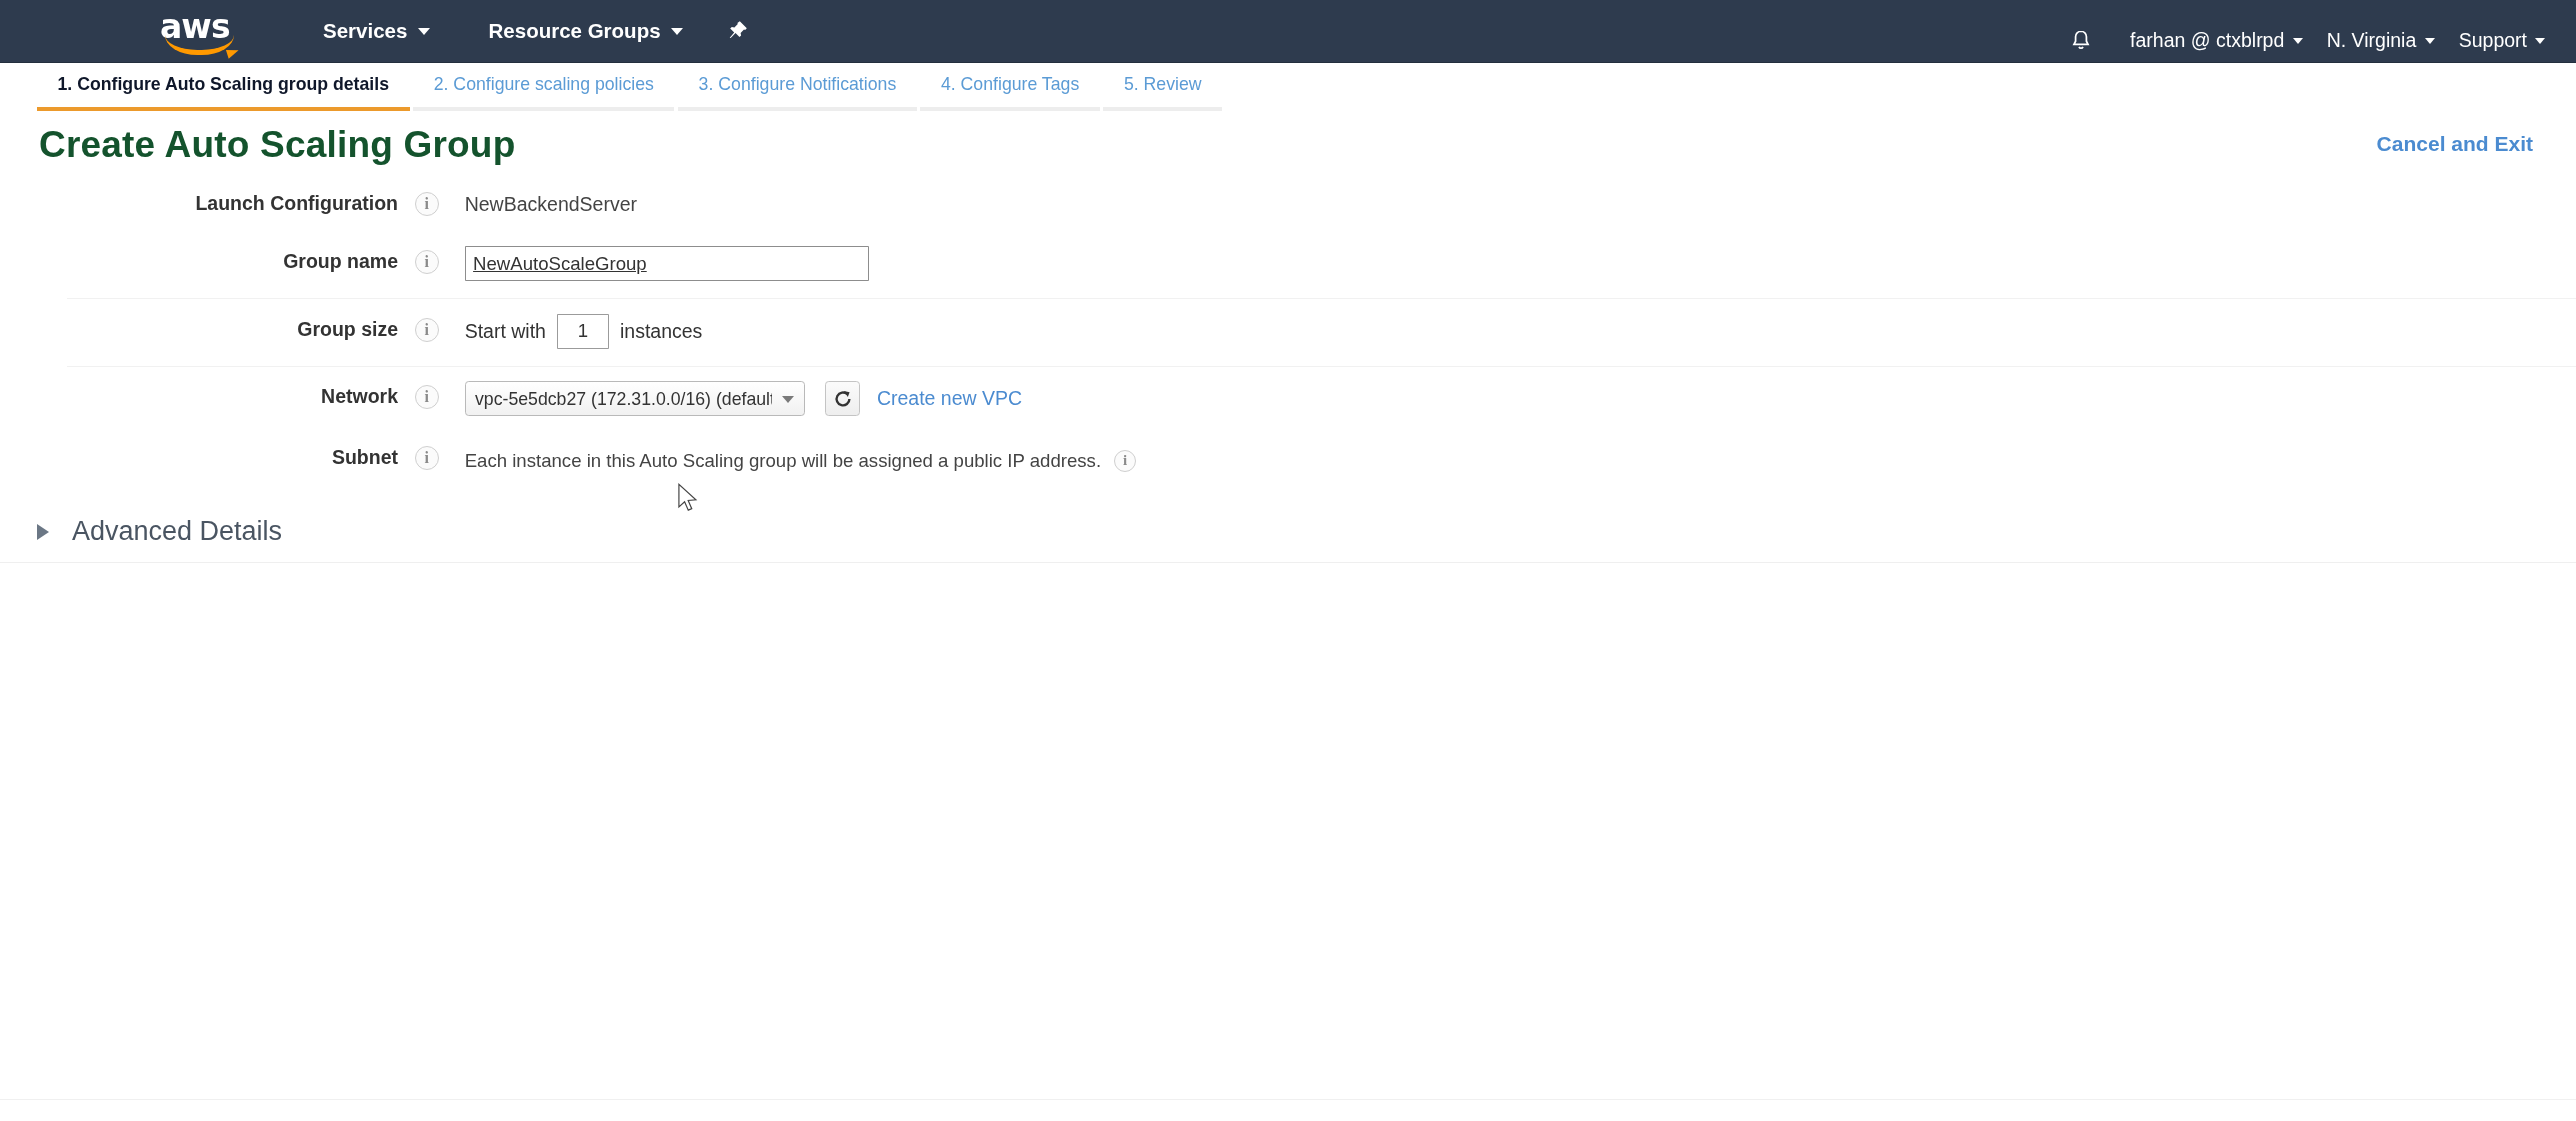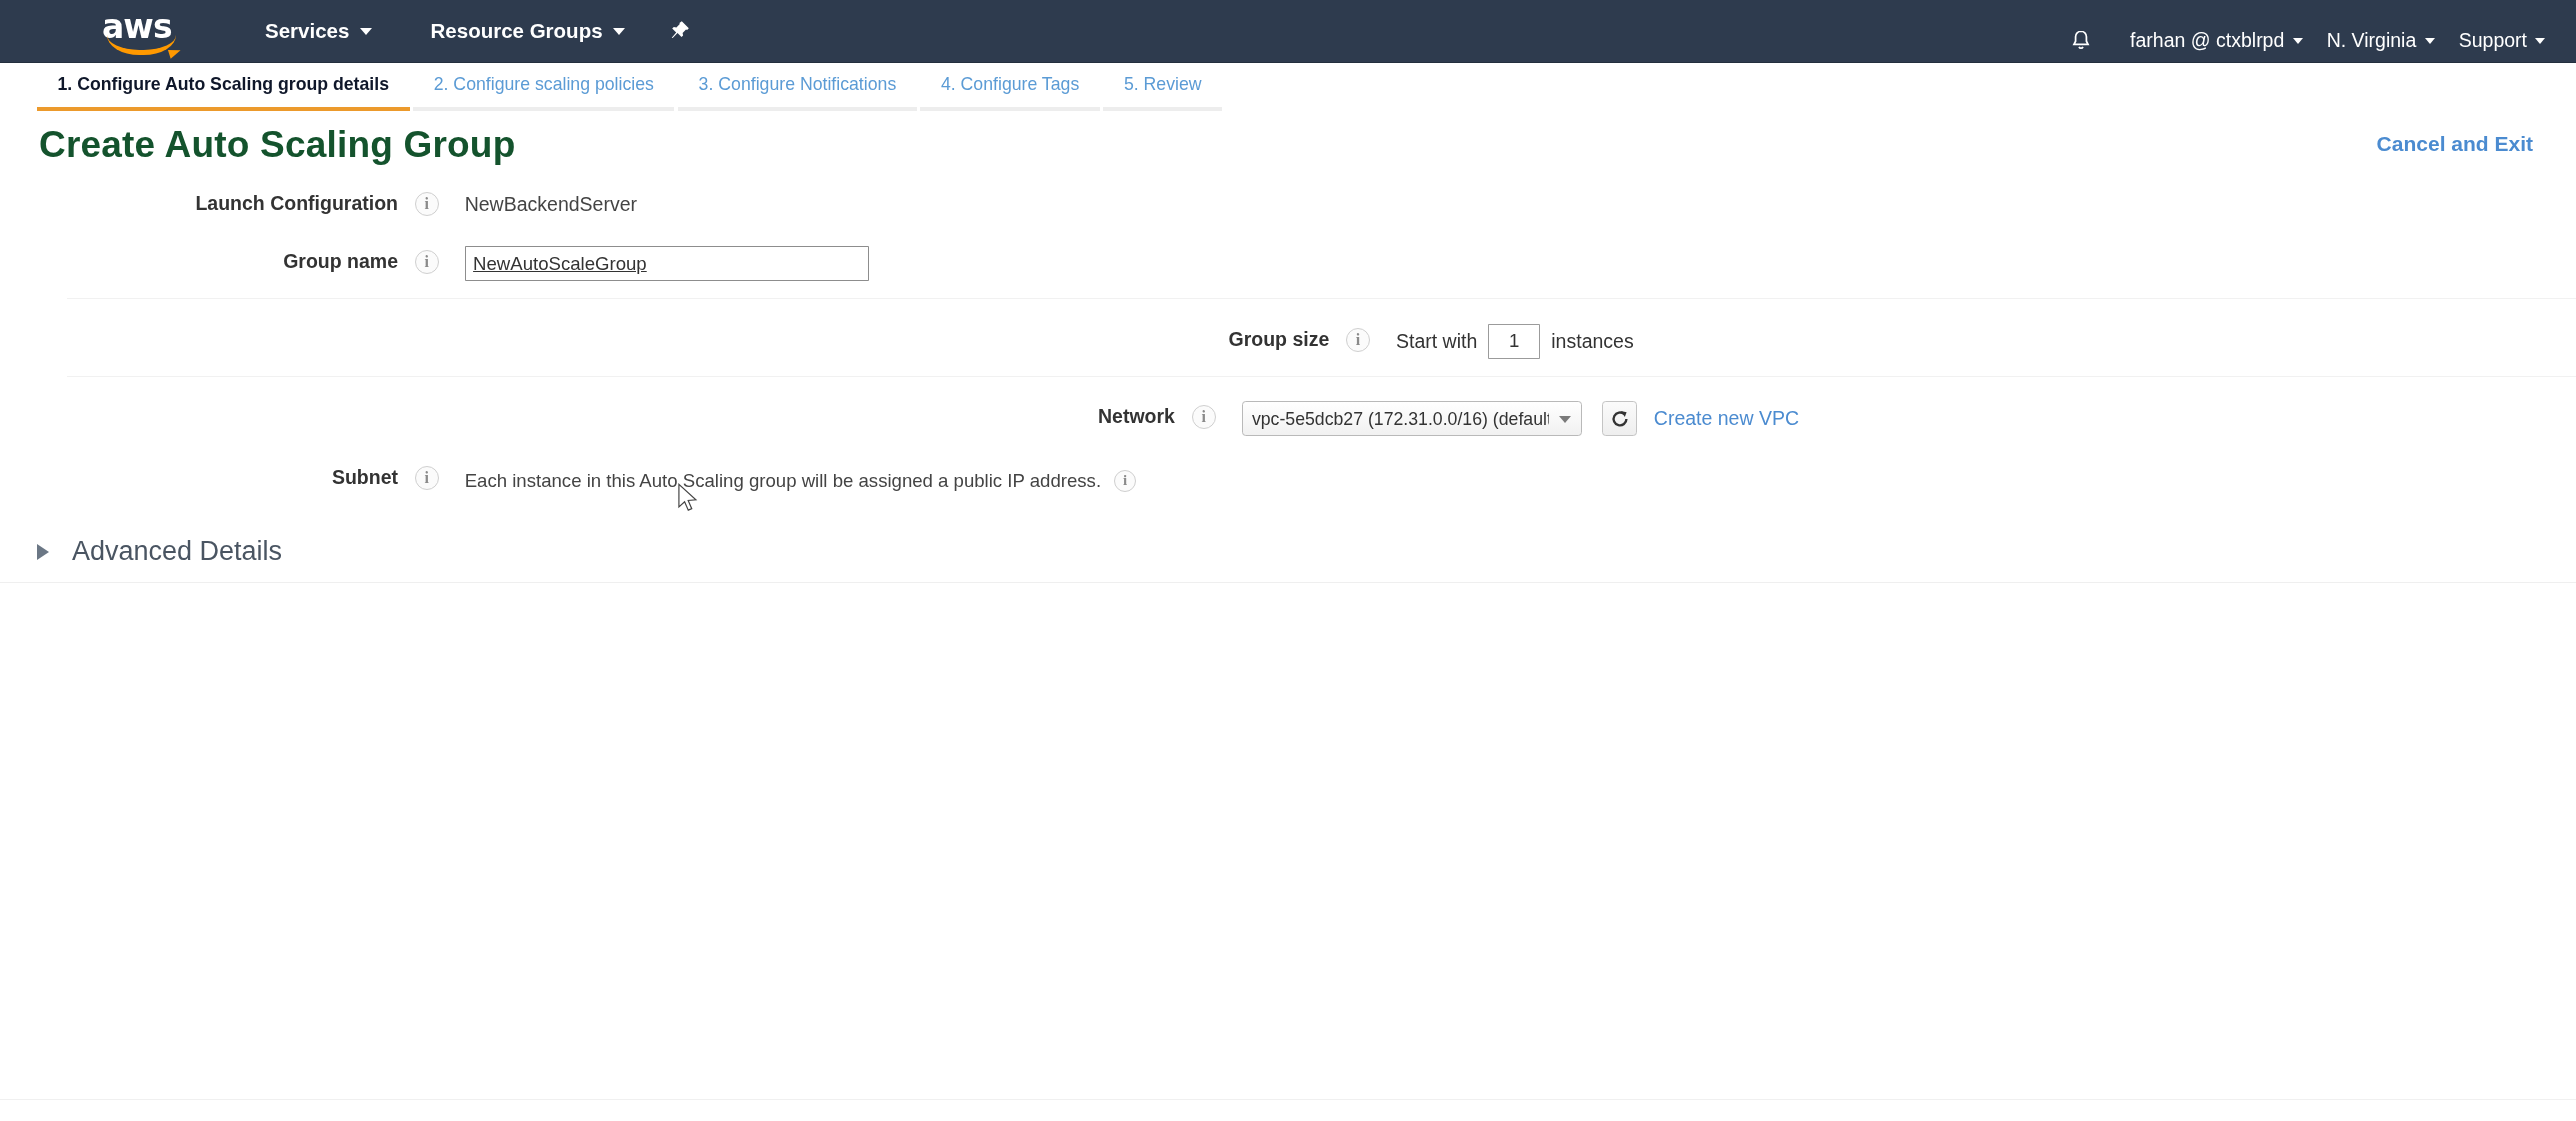--- a/index.html
+++ b/index.html
@@ -14,21 +14,21 @@
   
   .navbar {
     height: 63px;
     background: #2e3b4e;
     display: flex;
     align-items: center;
     position: relative;
     border-bottom: 0.9px solid #232f3e;
   }
   .aws-logo {
-    margin-left: 46px;
+    margin-left: 104px;
     width: 86px; height: 37px;
     position: relative;
     display: block;
   }
   .aws-logo .word {
     color: #fff;
     font-size: 33px;
     font-weight: 700;
     letter-spacing: -0.9px;
     line-height: 27px;
@@ -139,21 +139,21 @@
     font-weight: 700;
     cursor: pointer;
   }
 
   .form-row {
     display: flex;
     align-items: flex-start;
     min-height: 43px;
     padding: 3.7px 0;
   }
-  .form-row.sep { border-top: 1.9px solid #f1f1f1; margin-top: 13px; padding-top: 23px; justify-content: center; }
+  .form-row.sep { border-top: 1.9px solid #f1f1f1; margin-top: 13px; padding-top: 13px; }
   .row-label {
     width: 398px;
     text-align: right;
     font-size: 19.5px;
     font-weight: 700;
     color: #333;
     padding-top: 5.6px;
     padding-right: 0;
     white-space: nowrap;
   }

